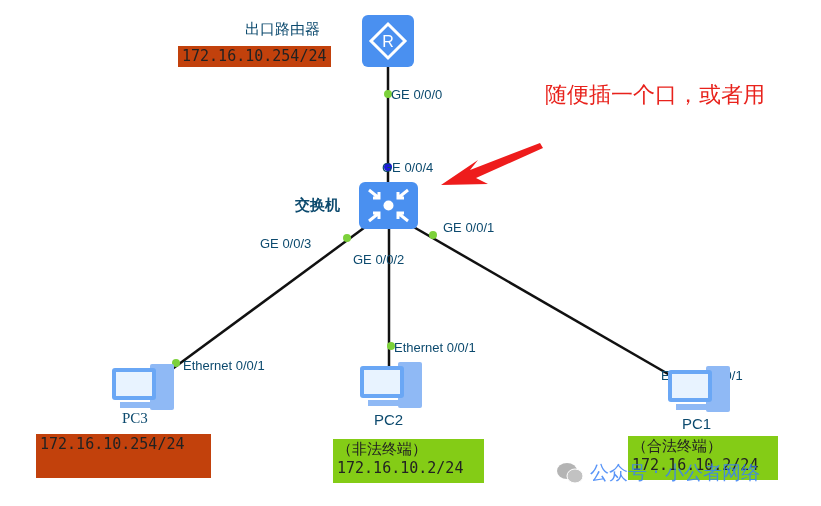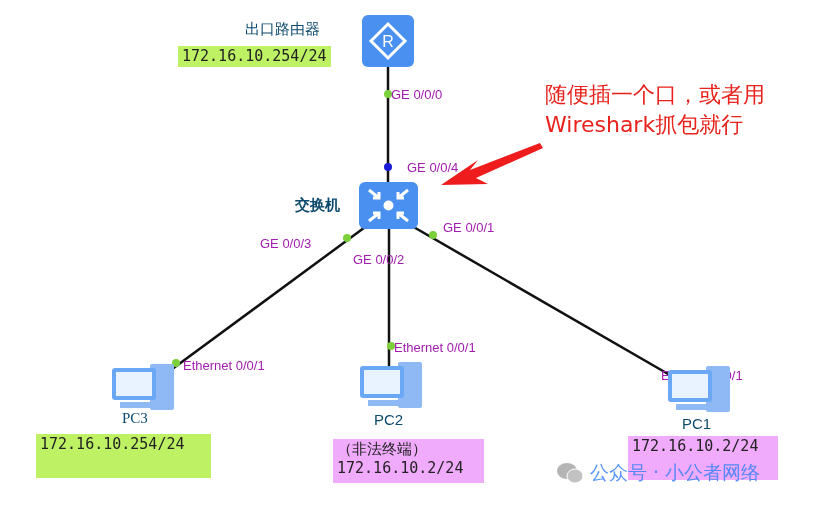--- a/index.html
+++ b/index.html
@@ -1,23 +1,23 @@
 <!DOCTYPE html>
 <html><head>
 <meta charset="utf-8">
 <style>
   html,body{margin:0;padding:0;background:#fff;}
   body{width:821px;height:506px;position:relative;overflow:hidden;font-family:"Liberation Sans","DejaVu Sans",sans-serif;}
   .abs{position:absolute;}
   svg.links{position:absolute;left:0;top:0;}
-  .port{font-size:13px;color:#a21caf;white-space:nowrap;}
+  .port{font-size:13px;color:#0c4a6e;white-space:nowrap;}
   .devlabel{font-size:15px;color:#0c4a6e;white-space:nowrap;font-family:"DejaVu Sans",sans-serif;}
   .ipbox{font-family:"DejaVu Sans Mono","Liberation Mono",monospace;font-size:15px;color:#222;padding:1px 4px;line-height:19px;white-space:nowrap;}
-  .red{background:#bef264;}
-  .green{background:#f0abfc;}
+  .red{background:#c2410c;}
+  .green{background:#84cc16;}
   .note{color:#e8221c;font-size:22px;line-height:30px;font-family:"DejaVu Sans",sans-serif;white-space:nowrap;}
   .wm{color:#3b82f6;font-size:19px;font-family:"DejaVu Sans",sans-serif;white-space:nowrap;opacity:0.85;}
 </style>
 </head>
 <body>
 
 <svg class="links" width="821" height="506">
   <line x1="388" y1="55" x2="388" y2="185" stroke="#111" stroke-width="2.5"></line>
   <line x1="372" y1="222" x2="160" y2="378" stroke="#111" stroke-width="2.5"></line>
   <line x1="389" y1="228" x2="389" y2="372" stroke="#111" stroke-width="2.5"></line>
@@ -48,21 +48,21 @@
       <path d="M10 8 L20 16 M20 10 L20 16 L14 16"></path>
       <path d="M49 8 L39 16 M39 10 L39 16 L45 16"></path>
       <path d="M10 39 L20 31 M20 37 L20 31 L14 31"></path>
       <path d="M49 39 L39 31 M39 37 L39 31 L45 31"></path>
     </g>
   </svg>
 </div>
 <div class="abs devlabel" style="left:295px;top:196px;font-weight:bold;">交换机</div>
 
 <div class="abs port" style="left:391px;top:87px;">GE 0/0/0</div>
-<div class="abs port" style="left:407px;top:160px;">GE 0/0/4</div>
+<div class="abs port" style="left:382px;top:160px;">GE 0/0/4</div>
 <div class="abs port" style="left:260px;top:236px;">GE 0/0/3</div>
 <div class="abs port" style="left:353px;top:252px;">GE 0/0/2</div>
 <div class="abs port" style="left:443px;top:220px;">GE 0/0/1</div>
 <div class="abs port" style="left:183px;top:358px;">Ethernet 0/0/1</div>
 <div class="abs port" style="left:394px;top:340px;">Ethernet 0/0/1</div>
 <div class="abs port" style="left:661px;top:368px;">Ethernet 0/0/1</div>
 
 <div class="abs" style="left:110px;top:362px;">
   <svg width="68" height="52">
     <rect x="40" y="2" width="24" height="46" rx="2" fill="#8fb9f5"></rect>
@@ -93,26 +93,26 @@
 <div class="abs" style="left:666px;top:364px;">
   <svg width="68" height="52">
     <rect x="40" y="2" width="24" height="46" rx="2" fill="#8fb9f5"></rect>
     <rect x="2" y="6" width="44" height="32" rx="3" fill="#6aa7f5"></rect>
     <rect x="6" y="10" width="36" height="24" fill="#e8f3ff"></rect>
     <rect x="10" y="40" width="30" height="6" fill="#8fb9f5"></rect>
   </svg>
 </div>
 <div class="abs devlabel" style="left:682px;top:415px;font-family:'Liberation Sans',sans-serif;">PC1</div>
 <div class="abs ipbox green" style="left:628px;top:436px;width:142px;height:42px;">
+  <div style="font-family:'DejaVu Sans',sans-serif;">（合法终端）</div>
   <div>172.16.10.2/24</div>
 </div>
 
 <div class="abs note" style="left:545px;top:80px;">
   <div>随便插一个口，或者用</div>
-  <div>Wireshark抓包就行</div>
 </div>
 
 <div class="abs wm" style="left:556px;top:460px;display:flex;align-items:center;gap:6px;">
   <svg width="28" height="24">
     <ellipse cx="11" cy="10" rx="10" ry="8" fill="#a8a8a8"></ellipse>
     <ellipse cx="19" cy="15" rx="8" ry="7" fill="#b8b8b8" stroke="#fff" stroke-width="1"></ellipse>
   </svg>
   <span>公众号 · 小公者网络</span>
 </div>
 

